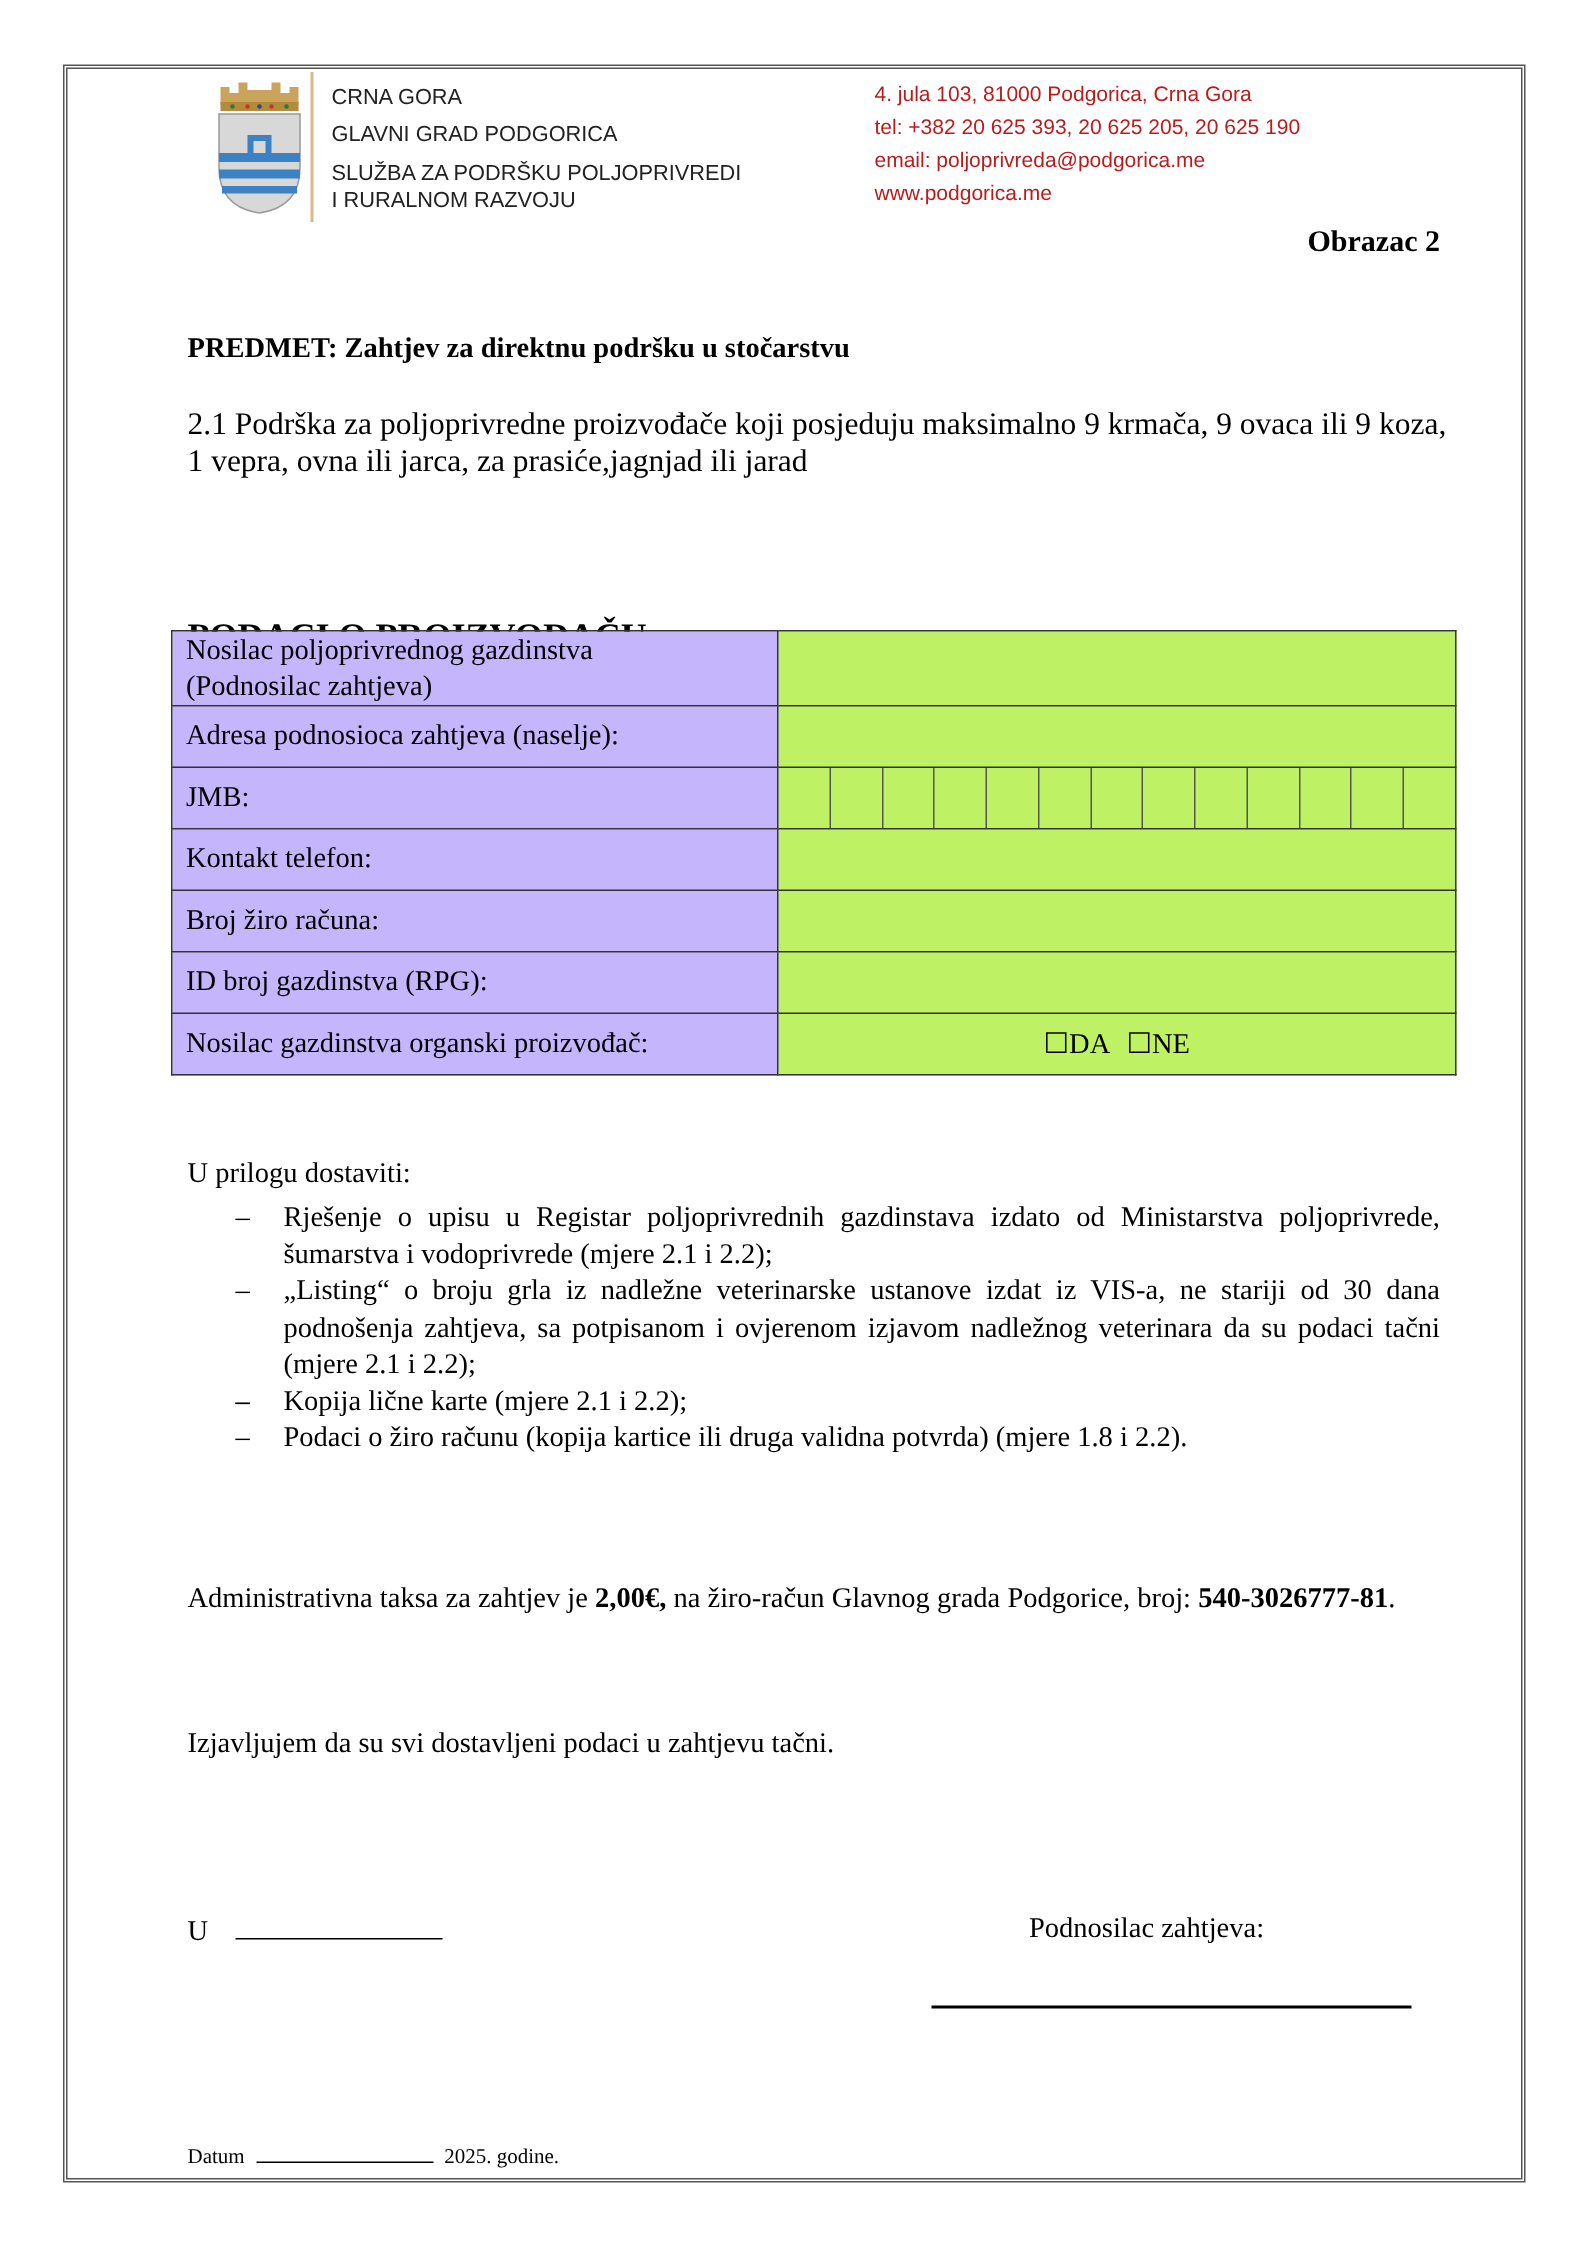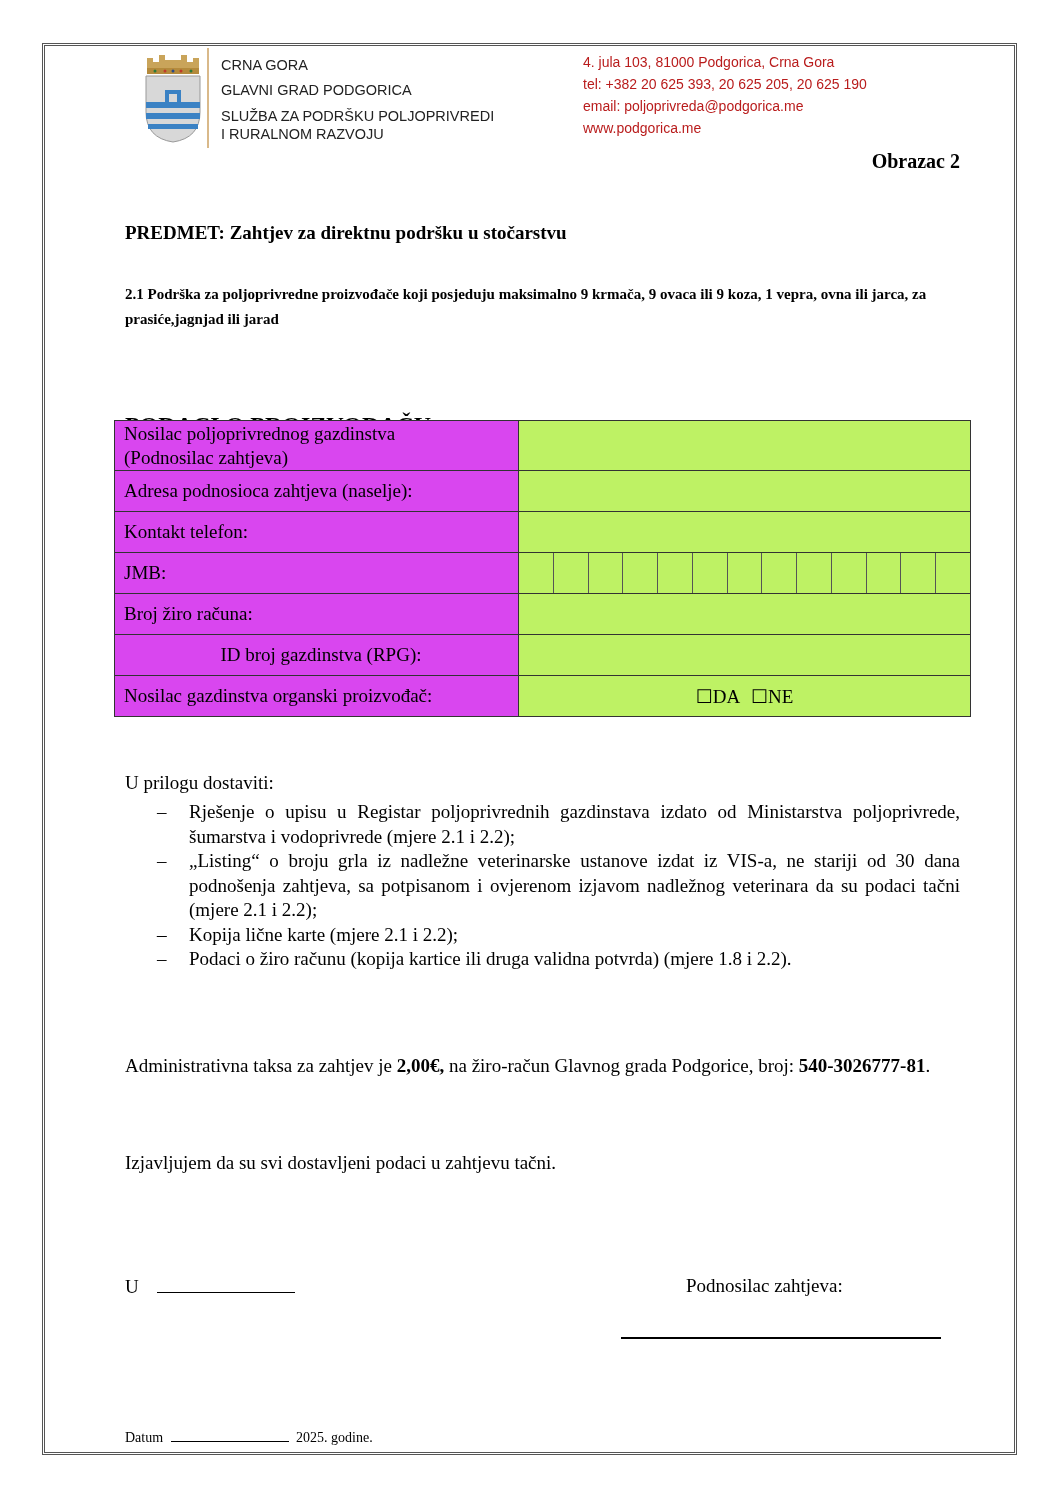--- a/index.html
+++ b/index.html
@@ -13,27 +13,27 @@
   .vbar { position: absolute; left: 207px; top: 48px; width: 2px; height: 100px; background: #d9b98a; }
   .org { position: absolute; left: 221px; top: 52px; font-family: "Liberation Sans", "DejaVu Sans", sans-serif;
          font-size: 14.5px; color: #222; line-height: 1; }
   .org div { white-space: nowrap; }
   .contact { position: absolute; left: 583px; top: 55px; font-family: "Liberation Sans", "DejaVu Sans", sans-serif;
              font-size: 14px; color: #b91c1c; line-height: 1; }
   .contact div { white-space: nowrap; height: 22px; }
   .form-no { position: absolute; right: 98px; top: 150px; font-weight: bold; font-size: 20px; }
 
   .subject { position: absolute; left: 125px; top: 222px; font-weight: bold; font-size: 19px; white-space: nowrap; }
-  .measures { position: absolute; left: 125px; top: 282px; font-weight: bold; font-size: 15px; line-height: 24.5px; width: 840px; }
+  .measures { position: absolute; left: 125px; top: 270px; font-weight: normal; font-size: 21px; line-height: 24.5px; width: 840px; }
 
   .section-title { position: absolute; left: 125px; top: 412px; font-weight: bold; font-size: 24px; white-space: nowrap; text-align: right; }
 
   table.data { position: absolute; left: 114px; top: 420px; width: 857px; border-collapse: collapse; font-size: 19px; }
   table.data td { border: 1.5px solid #333; padding: 0; }
-  table.data td.lbl { background: #d946ef; width: 394px; padding-left: 9px; line-height: 24px; vertical-align: middle; }
+  table.data td.lbl { background: #c4b5fd; width: 394px; padding-left: 9px; line-height: 24px; vertical-align: middle; }
   table.data td.val { background: #bef264; }
   .jmb-cells { display: flex; height: 100%; }
   .jmb-cells span { flex: 1; border-right: 1px solid #555; height: 40px; }
   .jmb-cells span:last-child { border-right: none; }
   .yn { text-align: center; }
 
   .attach-title { position: absolute; left: 125px; top: 772px; font-size: 19px; }
   ul.attach { position: absolute; left: 125px; top: 800px; width: 835px; margin: 0; padding: 0; list-style: none;
               font-size: 19px; line-height: 24.5px; }
   ul.attach li { position: relative; padding-left: 64px; text-align: justify; }
@@ -99,48 +99,48 @@
       <div>Nosilac poljoprivrednog gazdinstva</div>
       <div>(Podnosilac zahtjeva)</div>
     </td>
     <td class="val"></td>
   </tr>
   <tr style="height:41px;">
     <td class="lbl">Adresa podnosioca zahtjeva (naselje):</td>
     <td class="val"></td>
   </tr>
   <tr style="height:41px;">
-    <td class="lbl">Kontakt telefon:</td>
-    <td class="val"></td>
-  </tr>
-  <tr style="height:41px;">
     <td class="lbl">JMB:</td>
     <td class="val">
       <div class="jmb-cells" id="jmb-cells">
             <span></span>
             <span></span>
             <span></span>
             <span></span>
             <span></span>
             <span></span>
             <span></span>
             <span></span>
             <span></span>
             <span></span>
             <span></span>
             <span></span>
             <span></span>
           </div>
     </td>
   </tr>
   <tr style="height:41px;">
+    <td class="lbl">Kontakt telefon:</td>
+    <td class="val"></td>
+  </tr>
+  <tr style="height:41px;">
     <td class="lbl">Broj žiro računa:</td>
     <td class="val"></td>
   </tr>
-  <tr style="height:41px;text-align:center;">
+  <tr style="height:41px;">
     <td class="lbl">ID broj gazdinstva (RPG):</td>
     <td class="val"></td>
   </tr>
   <tr style="height:41px;">
     <td class="lbl">Nosilac gazdinstva organski proizvođač:</td>
     <td class="val yn">
       <span style="margin-right: 6px;"><span>☐</span><span>DA</span></span>
       <span><span>☐</span><span>NE</span></span>
     </td>
   </tr>

